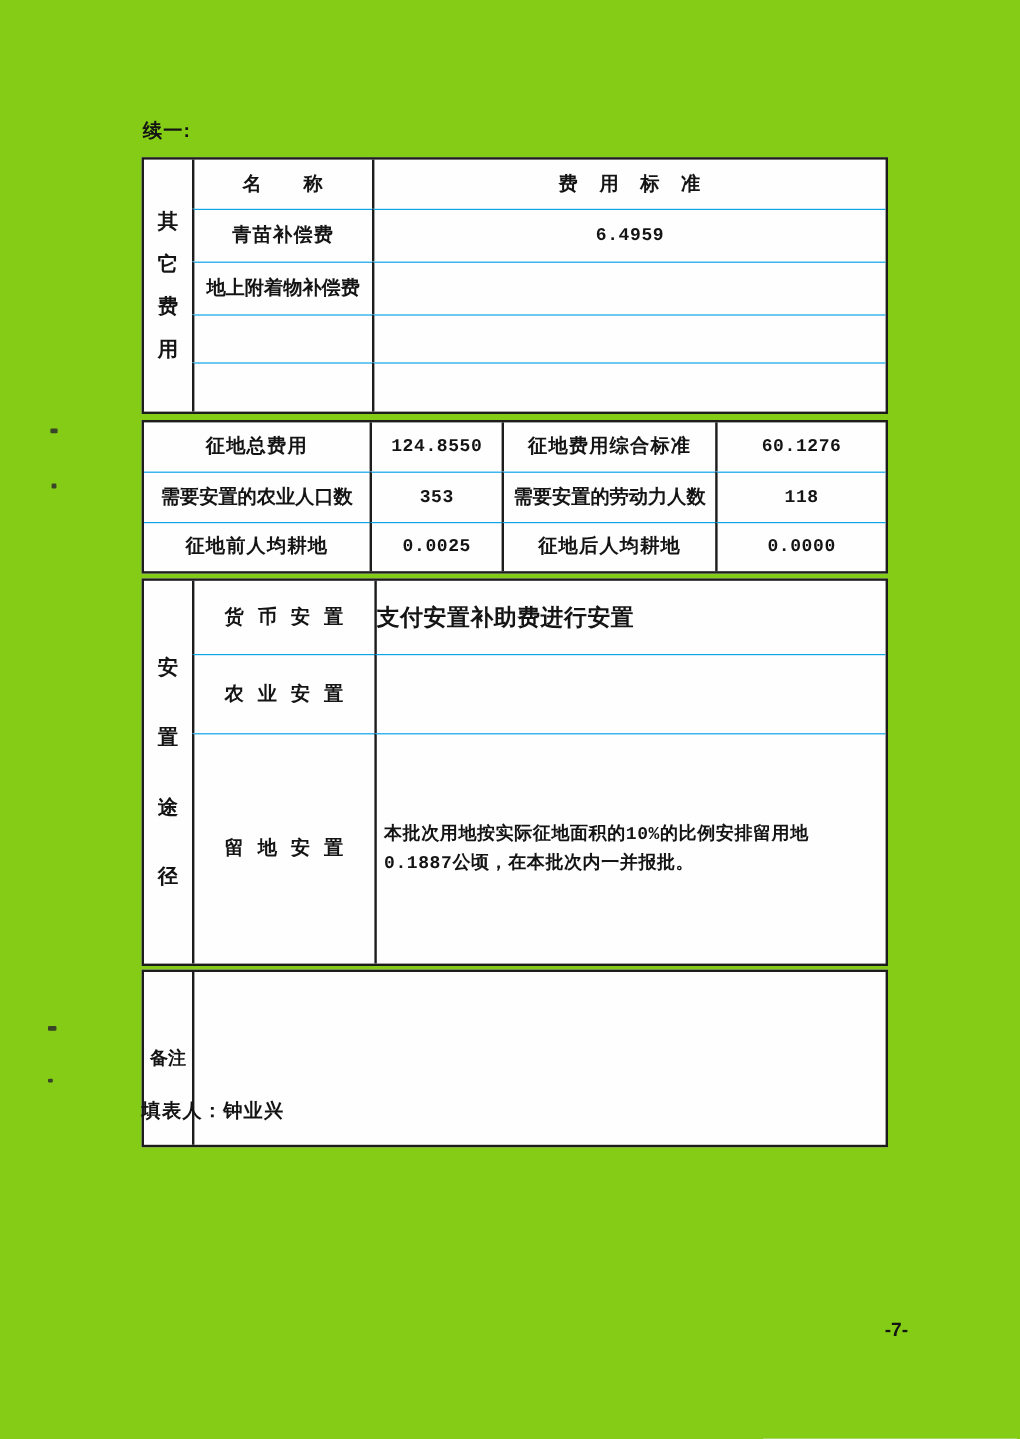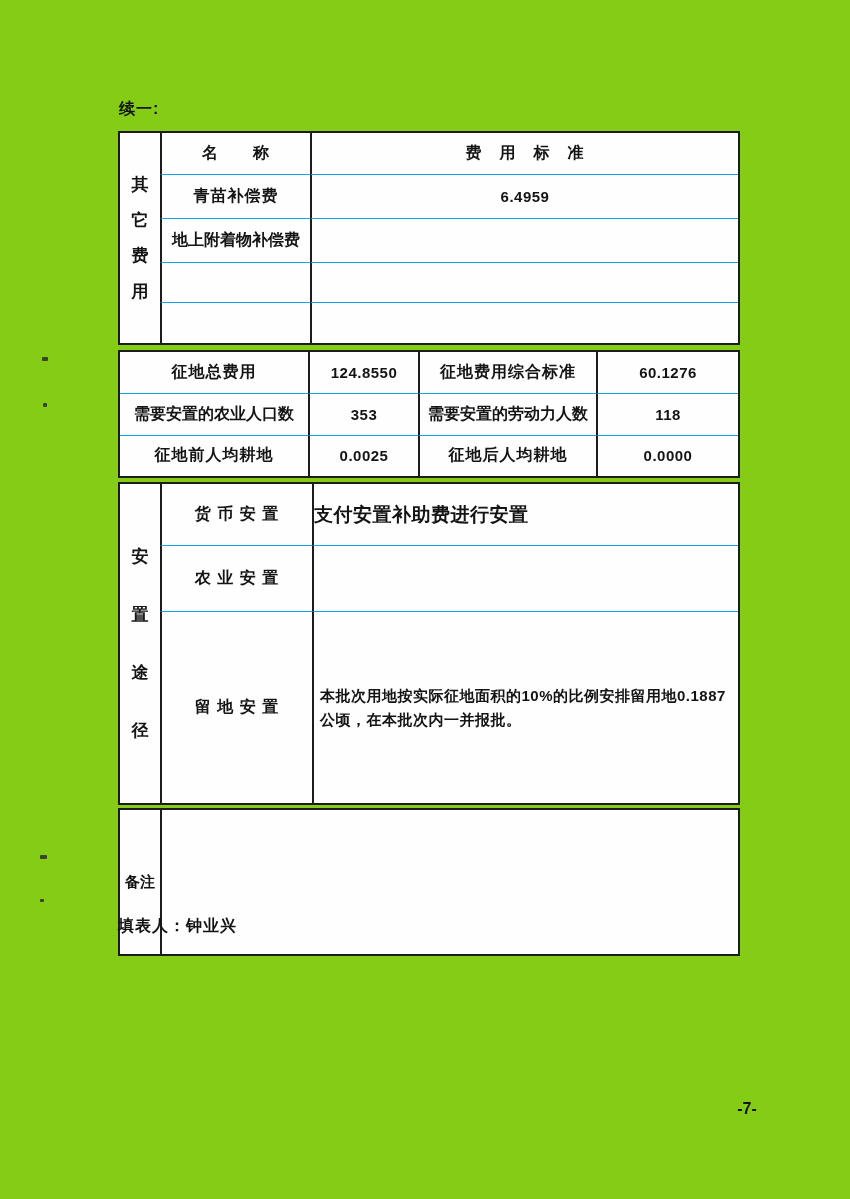--- a/index.html
+++ b/index.html
@@ -21,20 +21,21 @@
   }
   .cell{
     box-sizing:border-box;
     display:flex;
     align-items:center;
     justify-content:center;
     font-weight:700;
     font-size:16px;
     letter-spacing:1px;
     overflow:hidden;
+    font-family:Liberation Mono, monospace;
   }
   .bl{border-left:2px solid #1c1c1c;}
   .bt{border-top:1px solid #0ea5e9;}
   .left{justify-content:flex-start;text-align:left;}
   .vlabel{
     display:flex;flex-direction:column;
     align-items:center;justify-content:space-evenly;
     font-weight:700;font-size:17px;
     box-sizing:border-box;
   }

